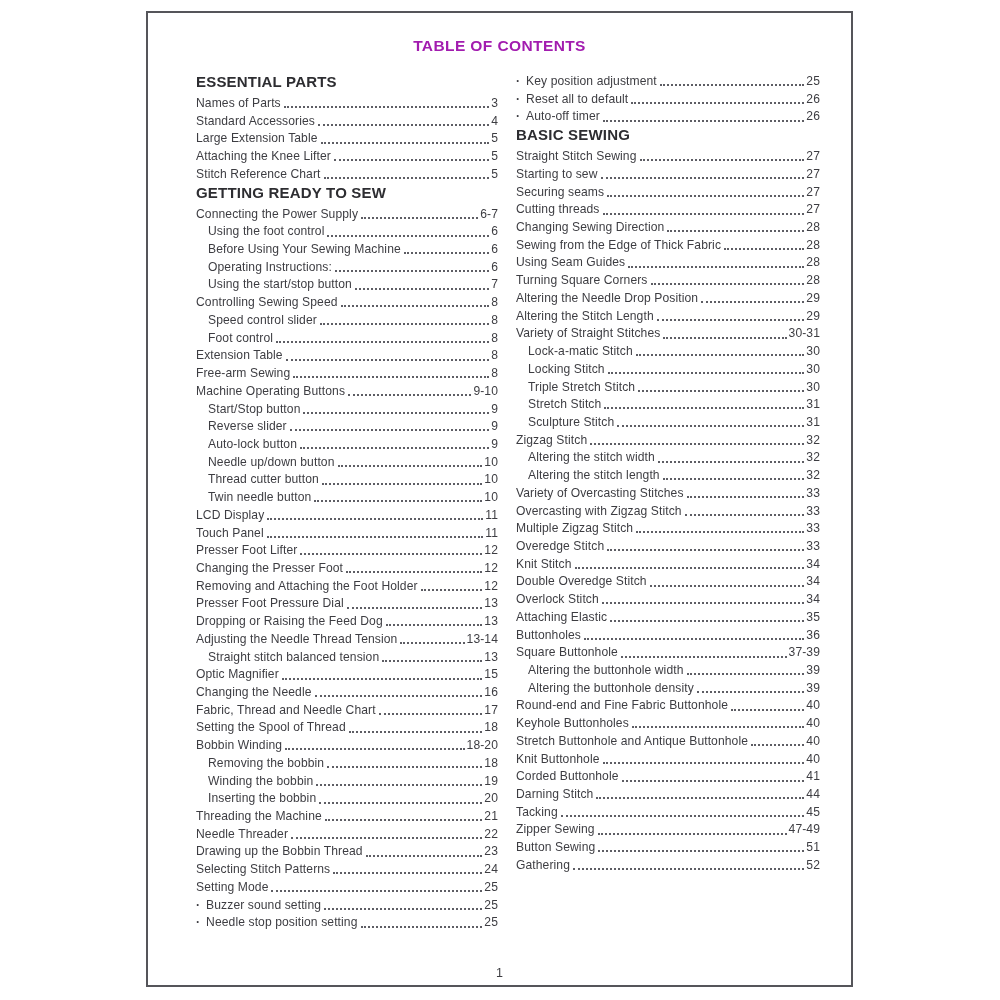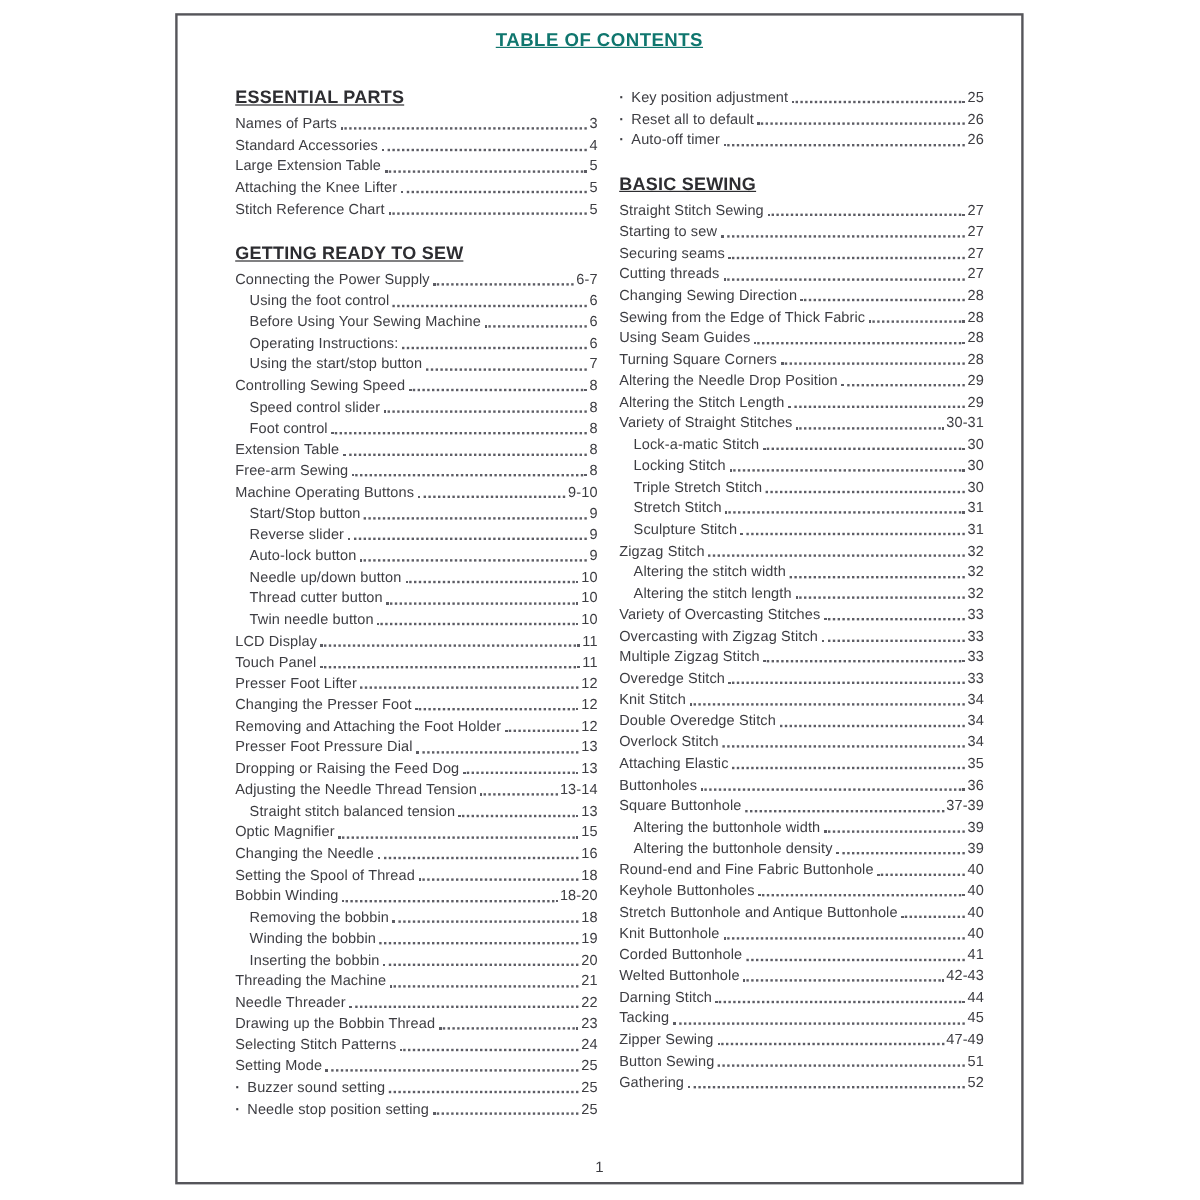--- a/index.html
+++ b/index.html
@@ -7,31 +7,31 @@
     width:1000px;height:1000px;background:#ffffff;
     font-family:"Liberation Sans", sans-serif;
     -webkit-font-smoothing:antialiased;
   }
   .sheet{position:relative;width:1000px;height:1000px;background:#ffffff;color:#3d3d42;overflow:hidden;}
   .frame{
     position:absolute;left:146px;top:11px;width:703px;height:972px;
     border:2px solid #55555a;background:#ffffff;
   }
   .title{
-    position:absolute;top:12px;left:0;width:100%;text-align:center;
-    font-weight:bold;font-size:15.5px;letter-spacing:.4px;color:#0f766e;text-decoration:underline;
+    position:absolute;top:24px;left:0;width:100%;text-align:center;
+    font-weight:bold;font-size:15.5px;letter-spacing:.4px;color:#a21caf;
   }
   .col{position:absolute;top:60px;}
   .col-left{left:48px;width:302px;}
   .col-right{left:368px;width:304px;}
-  .toc-block{margin-top:19px;}
+  .toc-block{}
   .toc-block:first-child{margin-top:0;}
   .block-heading{
     font-weight:bold;font-size:15px;line-height:18px;margin-bottom:4px;
-    color:#2d2d31;letter-spacing:.2px;white-space:nowrap;text-decoration:underline;
+    color:#2d2d31;letter-spacing:.2px;white-space:nowrap;
   }
   .toc-item{
     display:flex;height:17.72px;line-height:17.72px;font-size:12.1px;
     letter-spacing:.1px;color:#3d3d42;
   }
   .toc-item.indent1{padding-left:12px;justify-content:space-between;}
   .toc-item .label{white-space:nowrap;}
   .bullet-glyph{margin-right:6px;font-weight:bold;font-size:12px;}
   .leader{
     flex:1 1 auto;min-width:8px;align-self:flex-end;
@@ -214,20 +214,25 @@
             <span class="label">Optic Magnifier</span>
             <span class="leader"></span>
             <span class="pg">15</span>
           </div>
           <div class="toc-item">
             <span class="label">Changing the Needle</span>
             <span class="leader"></span>
             <span class="pg">16</span>
           </div>
           <div class="toc-item">
+            <span class="label">Fabric, Thread and Needle Chart</span>
+            <span class="leader"></span>
+            <span class="pg">17</span>
+          </div>
+          <div class="toc-item">
             <span class="label">Setting the Spool of Thread</span>
             <span class="leader"></span>
             <span class="pg">18</span>
           </div>
           <div class="toc-item">
             <span class="label">Bobbin Winding</span>
             <span class="leader"></span>
             <span class="pg">18-20</span>
           </div>
           <div class="toc-item indent1">
@@ -479,25 +484,20 @@
           </div>
           <div class="toc-item">
             <span class="label">Knit Buttonhole</span>
             <span class="leader"></span>
             <span class="pg">40</span>
           </div>
           <div class="toc-item">
             <span class="label">Corded Buttonhole</span>
             <span class="leader"></span>
             <span class="pg">41</span>
-          </div>
-          <div class="toc-item">
-            <span class="label">Welted Buttonhole</span>
-            <span class="leader"></span>
-            <span class="pg">42-43</span>
           </div>
           <div class="toc-item">
             <span class="label">Darning Stitch</span>
             <span class="leader"></span>
             <span class="pg">44</span>
           </div>
           <div class="toc-item">
             <span class="label">Tacking</span>
             <span class="leader"></span>
             <span class="pg">45</span>

